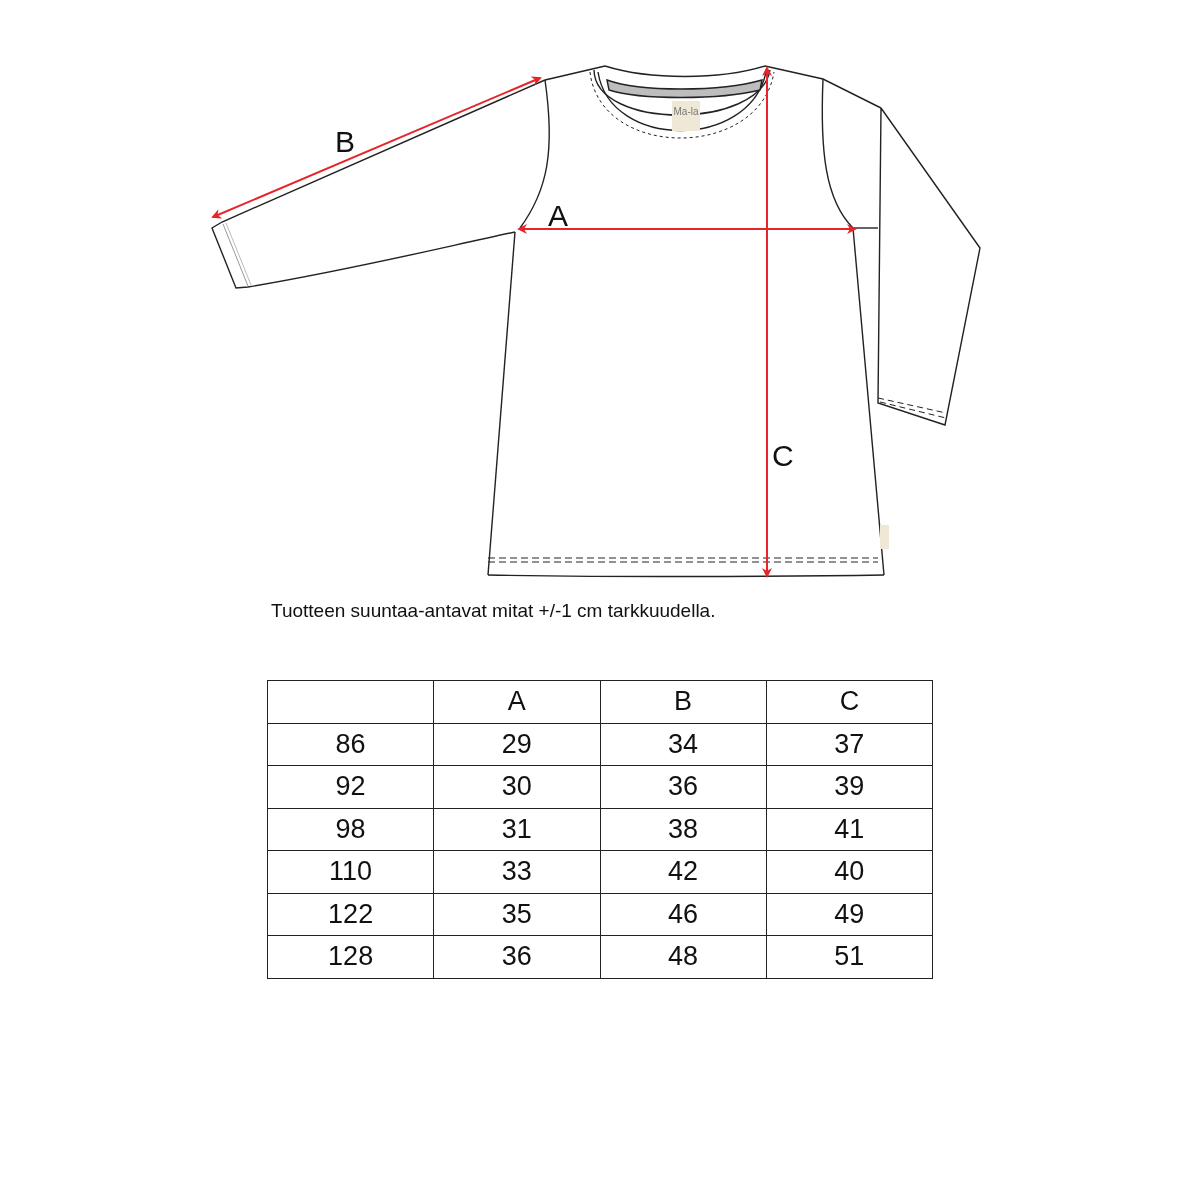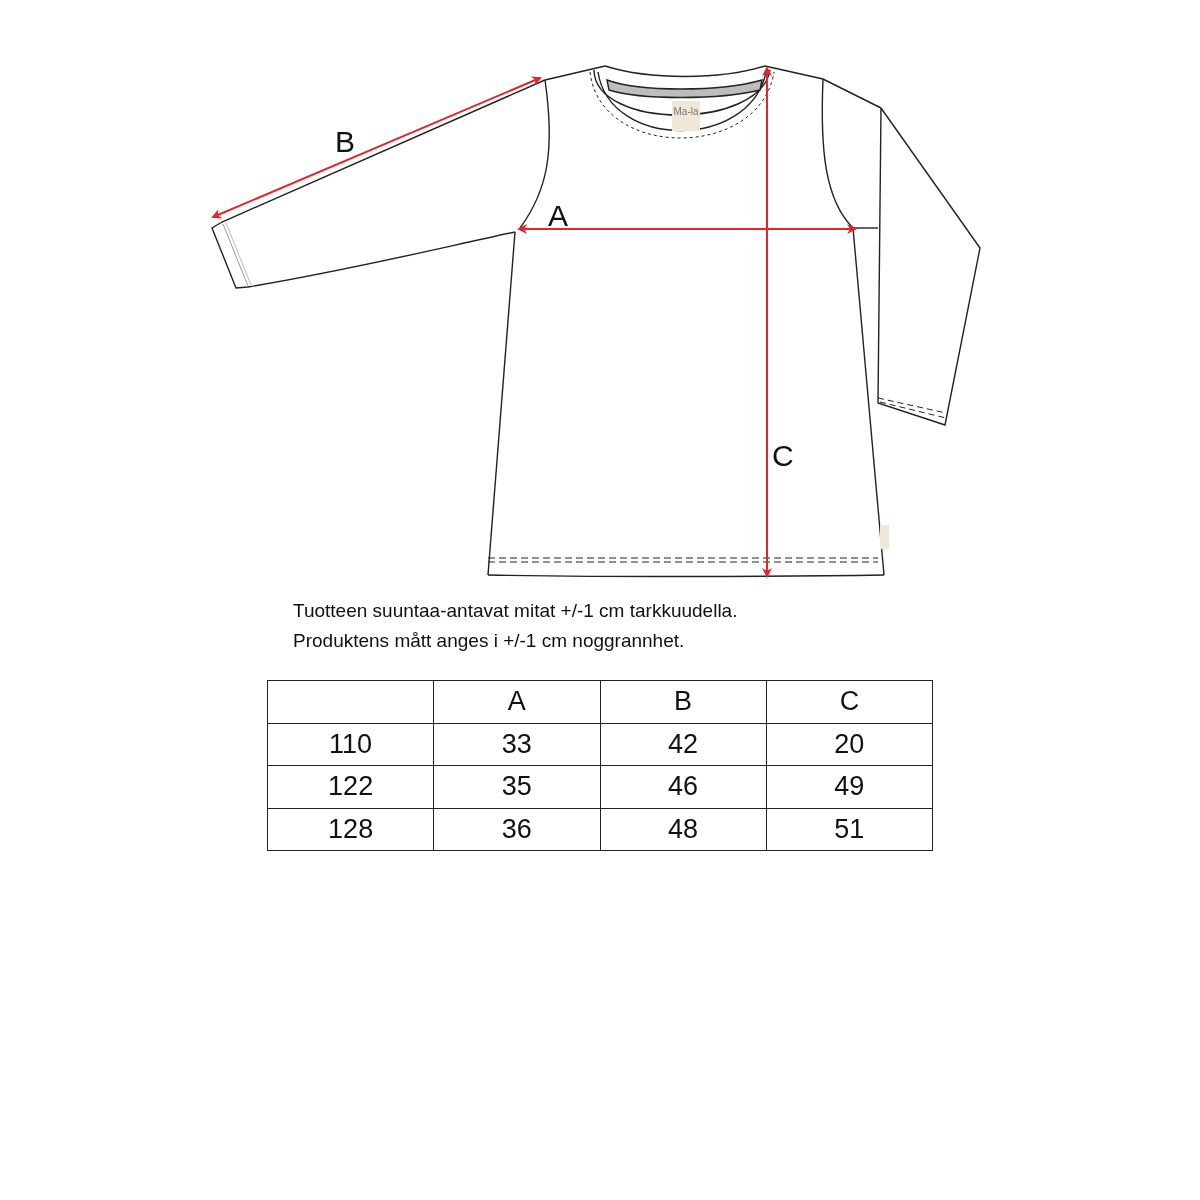--- a/index.html
+++ b/index.html
@@ -1,21 +1,21 @@
 <!DOCTYPE html>
 <html><head>
 <meta charset="utf-8">
 <style>
   html, body { margin: 0; padding: 0; background: #ffffff; }
   body { width: 1200px; height: 1200px; position: relative; overflow: hidden;
          font-family: "Liberation Sans", "DejaVu Sans", sans-serif; color: #111; }
   #diagram { position: absolute; left: 0; top: 0; width: 1176px; height: 600px; }
   .dim-label { position: absolute; font-size: 30px; color: #111; line-height: 1; }
   #notes { position: absolute; left: 271px; top: 596px; font-size: 19px; line-height: 30px; color: #111; }
-  #notes div { white-space: nowrap; margin-left: 22px; }
+  #notes div { white-space: nowrap; }
   table.size-table { position: absolute; left: 267px; top: 680px; border-collapse: collapse;
                      width: 666px; table-layout: fixed; }
   table.size-table td, table.size-table th {
     border: 1.5px solid #222; height: 41.5px; padding: 0; text-align: center;
     font-size: 27px; font-weight: normal; color: #111; }
 </style>
 </head>
 <body>
 
 <div id="diagram">
@@ -68,36 +68,53 @@
       <line x1="767" y1="68" x2="767" y2="576" marker-start="url(#ah)" marker-end="url(#ah)"></line>
     </g>
   </svg>
   <span class="dim-label" style="left:335px; top:127px;">B</span>
   <span class="dim-label" style="left:548px; top:201px;">A</span>
   <span class="dim-label" style="left:772px; top:441px;">C</span>
 </div>
 
 <div id="notes">
   <div>Tuotteen suuntaa-antavat mitat +/-1 cm tarkkuudella.</div>
-  <div>Produktens mått anges i +/-1 cm noggrannhet.</div>
 </div>
 
 <table class="size-table">
   <tbody>
       <tr>
     <th></th>
     <th>A</th>
     <th>B</th>
     <th>C</th>
   </tr>
   <tr>
+        <td>86</td>
+        <td>29</td>
+        <td>34</td>
+        <td>37</td>
+      </tr>
+  <tr>
+        <td>92</td>
+        <td>30</td>
+        <td>36</td>
+        <td>39</td>
+      </tr>
+  <tr>
+        <td>98</td>
+        <td>31</td>
+        <td>38</td>
+        <td>41</td>
+      </tr>
+  <tr>
         <td>110</td>
         <td>33</td>
         <td>42</td>
-        <td>20</td>
+        <td>40</td>
       </tr>
   <tr>
         <td>122</td>
         <td>35</td>
         <td>46</td>
         <td>49</td>
       </tr>
   <tr>
         <td>128</td>
         <td>36</td>

